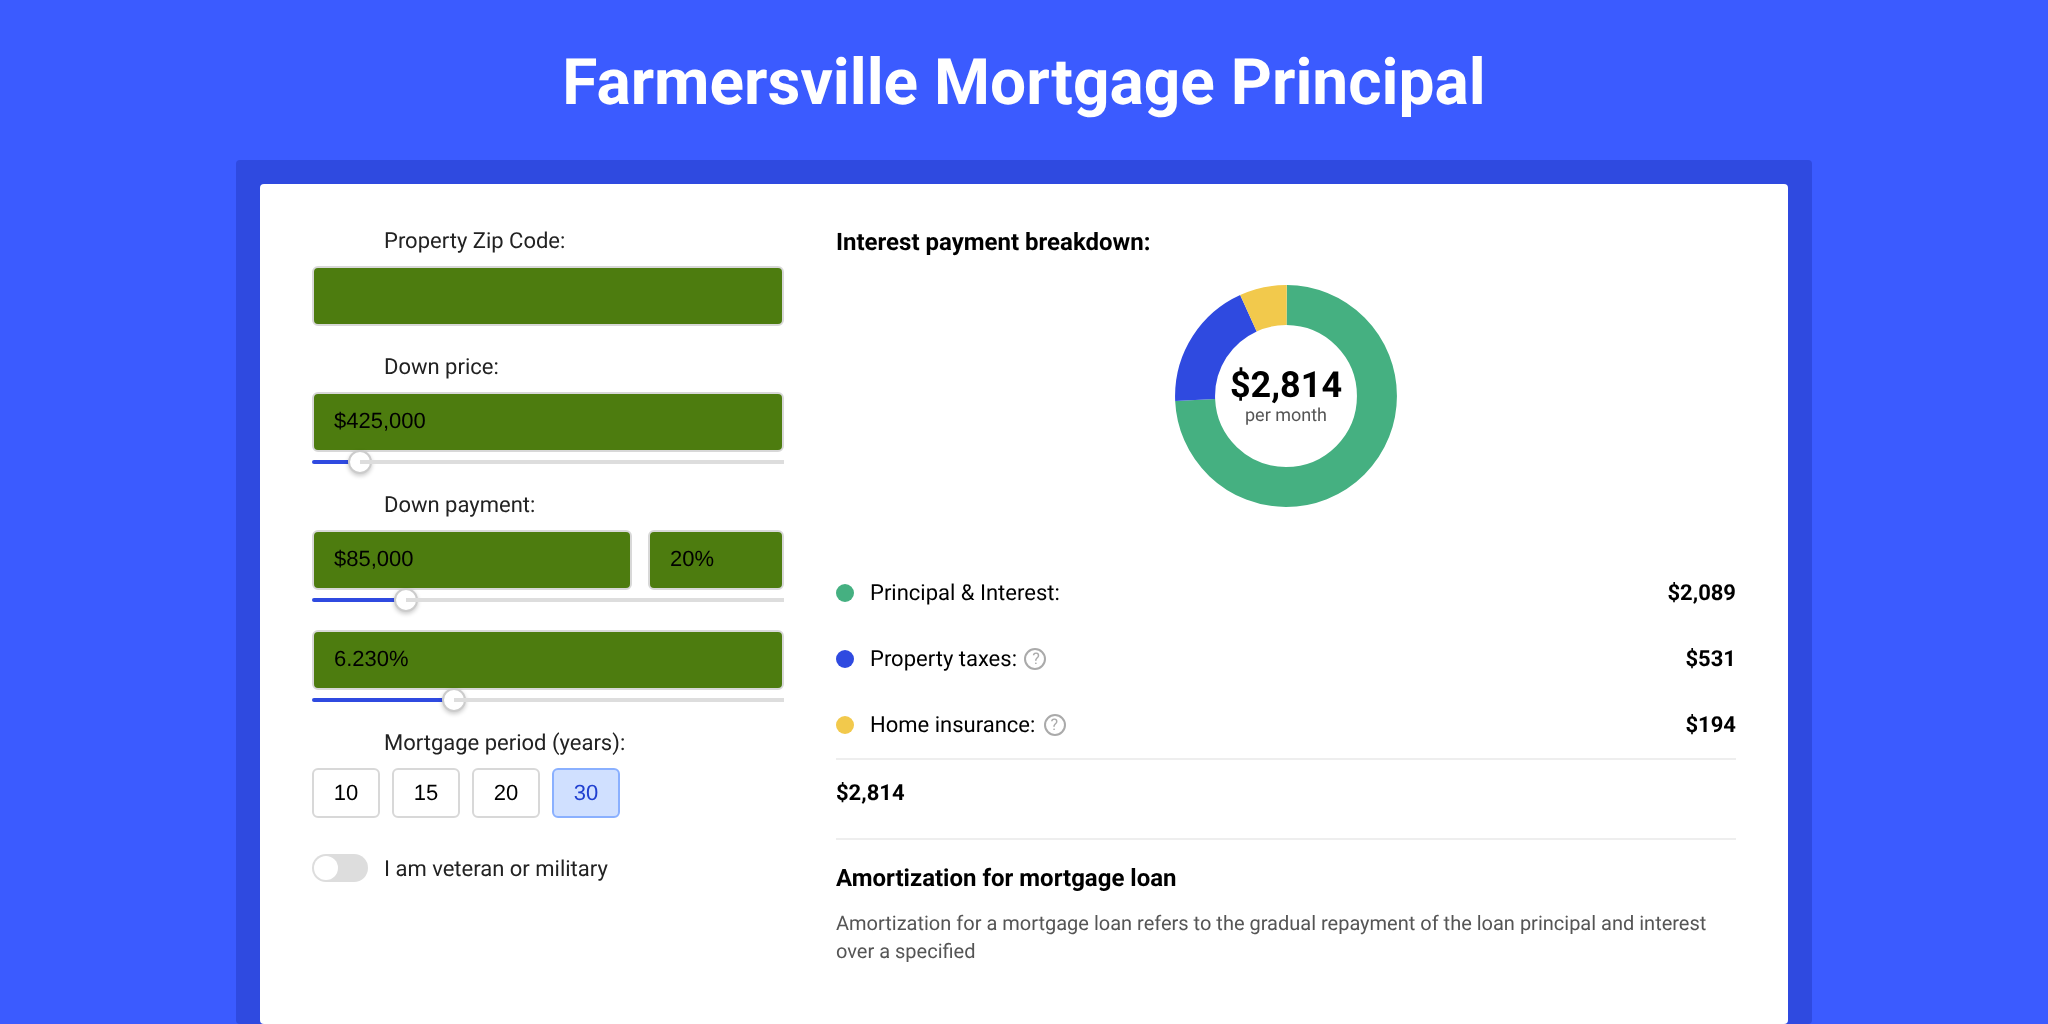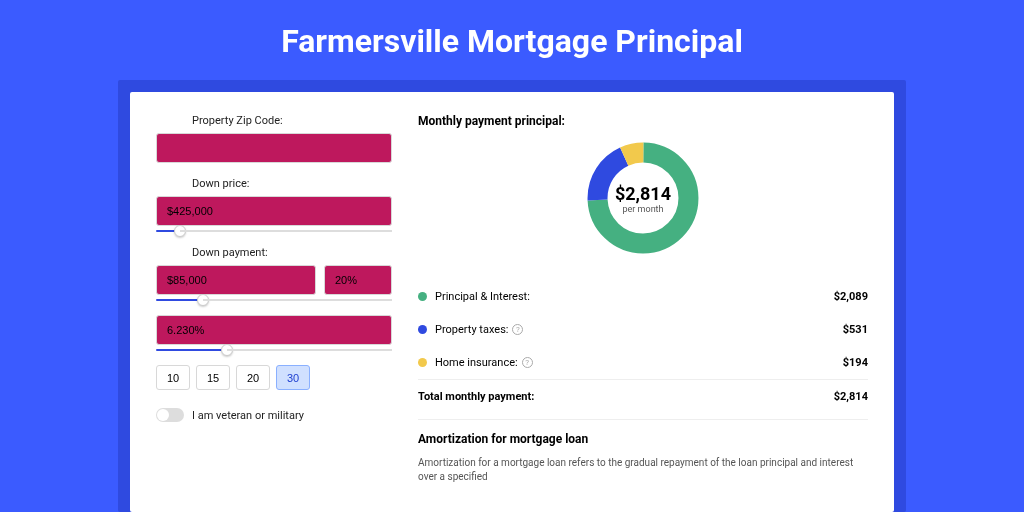--- a/index.html
+++ b/index.html
@@ -36,21 +36,21 @@
 .left { width: 236px; flex-shrink: 0; }
 .right { flex: 1; min-width: 0; }
 .label { font-size: 11px; color: #222; margin-bottom: 6px; display: block; padding-left: 36px; }
 .field {
   width: 100%;
   height: 30px;
   border: 1px solid #d8d8d8;
   border-radius: 3px;
   padding: 0 10px;
   font-size: 11px;
-  background: #be185d;
+  background: #4d7c0f;
 }
 .field-group { margin-bottom: 14px; }
 .slider-track {
   position: relative;
   height: 2px;
   background: #2f4ae0;
   margin-top: 4px;
   border-radius: 2px;
 }
 .slider-track.partial::after {
@@ -159,37 +159,38 @@
       </div>
 
       <div class="field-group">
         <input class="field" value="6.230%" style="">
         <div class="slider-track partial" style="--pct:30%">
             <div class="slider-thumb"></div>
           </div>
       </div>
 
       <div class="field-group">
+        <label class="label">Mortgage period (years):</label>
         <div class="periods">
           <button class="period-btn">10</button>
           <button class="period-btn">15</button>
           <button class="period-btn">20</button>
           <button class="period-btn active">30</button>
         </div>
       </div>
 
       <div class="toggle-row">
         <div class="toggle"></div>
         <span class="toggle-label">I am veteran or military</span>
       </div>
 
     </div>
 
     <div class="right">
-      <div class="section-title">Monthly payment principal:</div>
+      <div class="section-title">Interest payment breakdown:</div>
 
       <div class="donut-wrap">
         <svg class="donut" viewBox="0 0 42 42">
           <circle cx="21" cy="21" r="15.915" fill="none" stroke="#45b081" stroke-width="7" stroke-dasharray="74.2 25.8" stroke-dashoffset="25"></circle>
           <circle cx="21" cy="21" r="15.915" fill="none" stroke="#2f4ae0" stroke-width="7" stroke-dasharray="18.9 81.1" stroke-dashoffset="50.8"></circle>
           <circle cx="21" cy="21" r="15.915" fill="none" stroke="#f2c94c" stroke-width="7" stroke-dasharray="6.9 93.1" stroke-dashoffset="31.9"></circle>
         </svg>
         <div class="donut-center">
           <div class="donut-amount">$2,814</div>
           <div class="donut-sub">per month</div>
@@ -211,21 +212,20 @@
       </div>
       <div class="breakdown-row">
         <span class="dot" style="background:#f2c94c"></span>
         <span class="lbl">
             <span>Home insurance:</span> 
             <span class="help-icon">?</span>
           </span>
         <span class="val">$194</span>
       </div>
       <div class="breakdown-row total">
-        <span class="lbl">Total monthly payment:</span>
         <span class="val">$2,814</span>
       </div>
 
       <div class="divider"></div>
 
       <div class="amort-title">Amortization for mortgage loan</div>
       <div class="amort-text">Amortization for a mortgage loan refers to the gradual repayment of the loan principal and interest over a specified</div>
     </div>
 
   </div>

